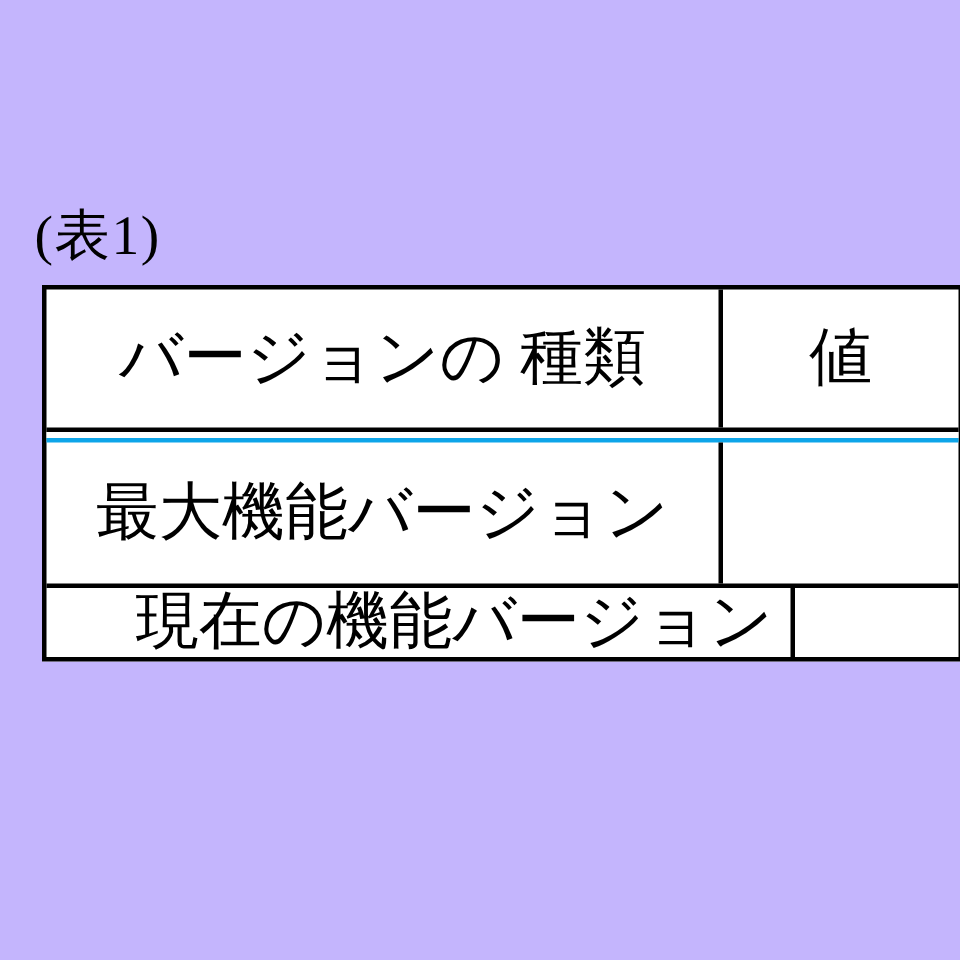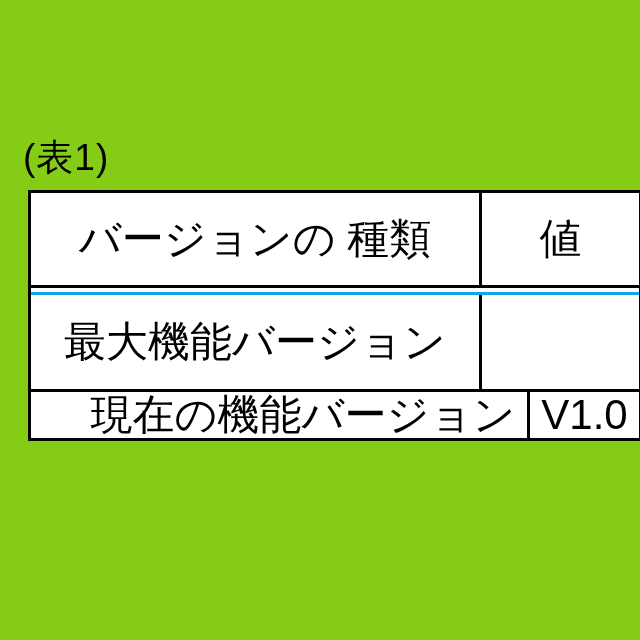--- a/index.html
+++ b/index.html
@@ -4,23 +4,23 @@
 <style>
   html, body {
     margin: 0;
     padding: 0;
     background: #ffffff;
   }
   .page {
     position: relative;
     width: 640px;
     height: 640px;
-    background: #84cc16;
+    background: #c4b5fd;
     overflow: hidden;
-    font-family: Liberation Sans, sans-serif;
+    font-family: Liberation Serif, serif;
     color: #000000;
   }
   .caption {
     position: absolute;
     left: 23px;
     top: 138px;
     font-size: 37px;
     line-height: 1.1;
     letter-spacing: 1px;
     color: #000000;
@@ -104,20 +104,19 @@
     <div class="double-rule-gap"></div>
 
     <div class="tbody">
 
       <div class="row body-row-1">
         <div class="cell col-label">最大機能バージョン</div>
       </div>
 
       <div class="row body-row-2">
         <div class="cell col-label">現在の機能バージョン</div>
-        <div class="cell col-value">V1.0</div>
       </div>
 
     </div>
 
   </div>
 
 </div>
 
 </body></html>

